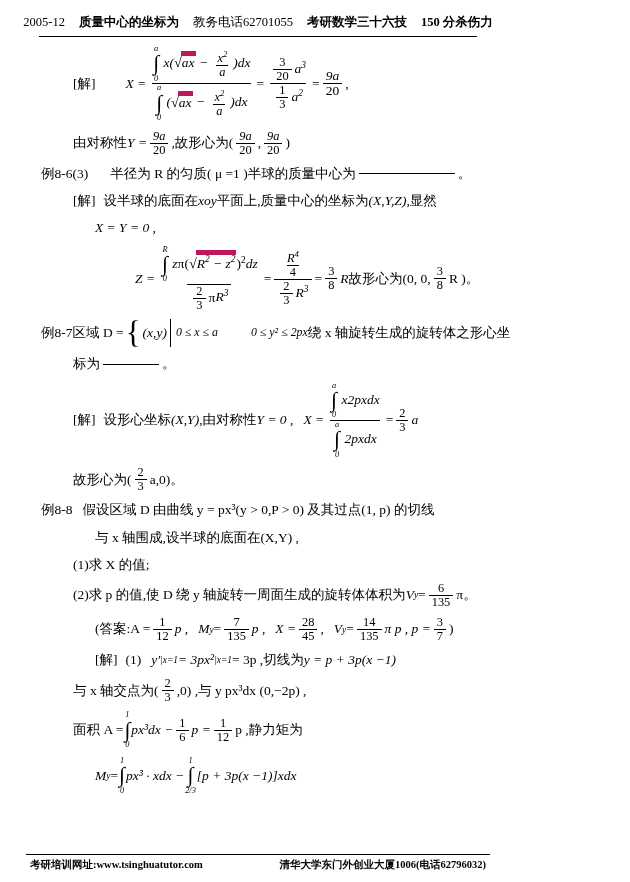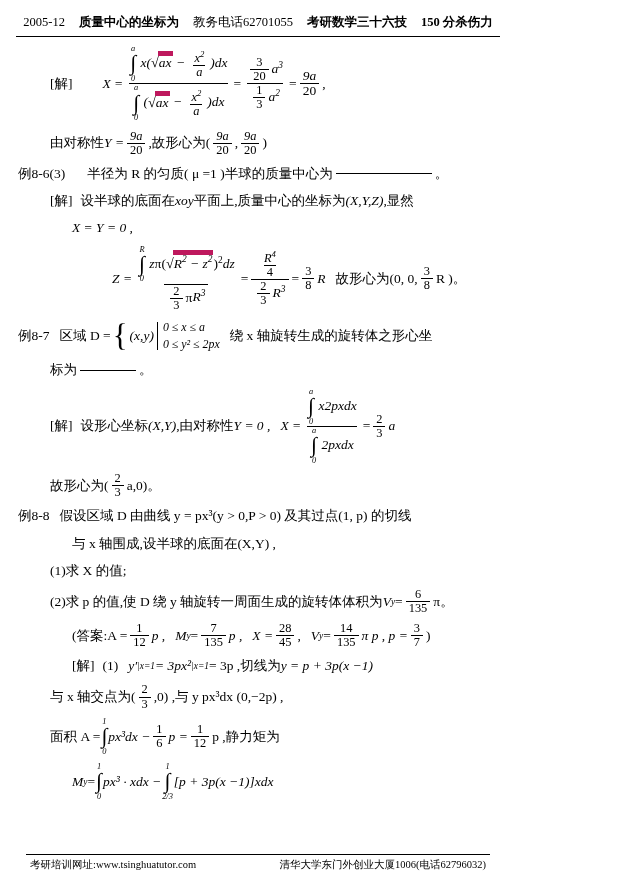--- a/index.html
+++ b/index.html
@@ -12,21 +12,21 @@
     height: 882px;
     font-family: "Liberation Serif", serif;
     color: #000000;
     overflow: hidden;
   }
   .page {
     position: relative;
     width: 516px;
     height: 882px;
     box-sizing: border-box;
-    padding: 0 16px;
+    padding: 0 39px;
   }
   .header {
     display: flex;
     justify-content: center;
     align-items: baseline;
     gap: 14px;
     font-size: 12.5px;
     padding-top: 14px;
     padding-bottom: 5px;
     white-space: nowrap;
@@ -40,20 +40,21 @@
   .footer-rule {
     border-top: 1px solid #000;
     margin: 4px 0 3px 0;
   }
   .footer {
     position: absolute;
     left: 26px;
     right: 26px;
     bottom: 10px;
     font-size: 11px;
+    font-weight: bold;
   }
   .footer-inner {
     display: flex;
     justify-content: space-between;
     font-size: 10.5px;
     padding: 0 4px;
   }
   .body {
     font-size: 13.5px;
     line-height: 1.5;
@@ -116,24 +117,25 @@
   .brace {
     display: inline-flex;
     align-items: center;
     font-size: 2.3em;
     line-height: 0.8;
     font-family: "Liberation Serif", serif;
     margin: 0 2px;
   }
   .stack {
     display: inline-flex;
-    flex-direction: column;
+    flex-direction: row;
     justify-content: center;
     font-size: 0.88em;
     line-height: 1.45;
+    gap: 33px;
   }
   .setbar {
     display: inline-block;
     border-left: 1px solid #000;
     height: 2.1em;
     margin: 0 5px 0 3px;
     vertical-align: middle;
   }
   .blank {
     display: inline-block;

